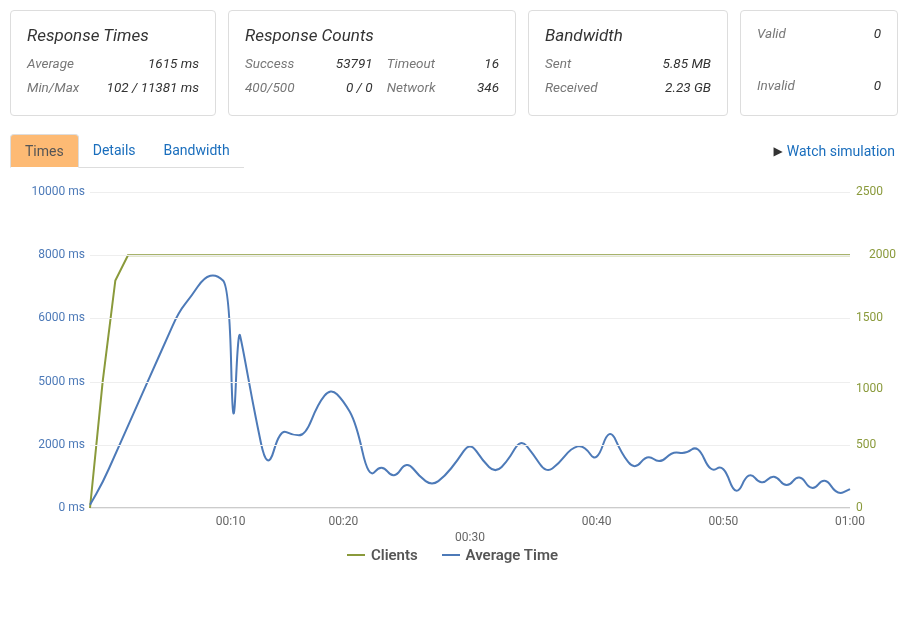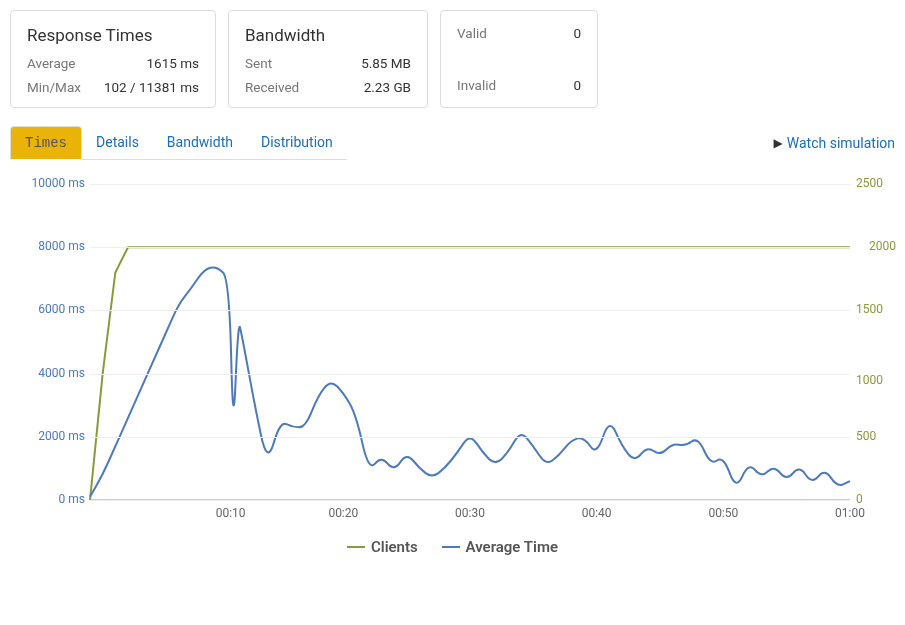--- a/index.html
+++ b/index.html
@@ -13,22 +13,23 @@
   }
   .wrap { padding: 10px; }
   .cards {
     display: flex;
     gap: 12px;
     margin-bottom: 18px;
   }
   .card {
     border: 1px solid #ddd;
     border-radius: 4px;
-    padding: 14px 16px 12px 16px;
+    padding: 14px 16px 20px 16px;
     flex-shrink: 0;
+    font-style: italic;
   }
   .card h3 {
     margin: 0 0 10px 0;
     font-size: 17px;
     font-weight: 400;
     color: #333;
   }
   .kvgrid {
     display: grid;
     font-size: 13.5px;
@@ -61,22 +62,21 @@
     font-size: 14px;
     color: #1a6ebd;
     cursor: pointer;
   }
   .tab.active {
     color: #555;
     border: 1px solid #ddd;
     border-bottom: 1px solid #fff;
     border-radius: 4px 4px 0 0;
     margin-bottom: -1px;
-    background: #eab308;
-    font-family: Liberation Mono, monospace;
+    background: #fdba74;
   }
   .watch {
     color: #1a6ebd;
     cursor: pointer;
     font-size: 14px;
     display: flex;
     align-items: center;
     gap: 4px;
   }
   .watch .play-icon {
@@ -136,20 +136,33 @@
     <div class="card card-rt">
       <h3>Response Times</h3>
       <div class="kvgrid">
         <span class="lbl">Average</span>
         <span class="val">1615 ms</span>
         <span class="lbl">Min/Max</span>
         <span class="val">102 / 11381 ms</span>
       </div>
     </div>
 
+    <div class="card card-rc">
+      <h3>Response Counts</h3>
+      <div class="kvgrid">
+        <span class="lbl">Success</span>
+        <span class="val">53791</span>
+        <span class="lbl">Timeout</span>
+        <span class="val">16</span>
+        <span class="lbl">400/500</span>
+        <span class="val">0 / 0</span>
+        <span class="lbl">Network</span>
+        <span class="val">346</span>
+      </div>
+    </div>
 
     <div class="card card-bw">
       <h3>Bandwidth</h3>
       <div class="kvgrid">
         <span class="lbl">Sent</span>
         <span class="val">5.85 MB</span>
         <span class="lbl">Received</span>
         <span class="val">2.23 GB</span>
       </div>
     </div>
@@ -163,21 +176,20 @@
       </div>
     </div>
 
   </div>
 
   <div class="tabsrow">
     <div class="tabs">
       <div class="tab active">Times</div>
       <div class="tab">Details</div>
       <div class="tab">Bandwidth</div>
-      <div class="tab">Distribution</div>
     </div>
     <div class="watch">
       <span class="play-icon">▶</span>
       <span>Watch simulation</span>
     </div>
   </div>
 
   <div class="chart-area">
     <div class="plot">
       <svg class="lines" viewBox="0 0 760 316" preserveAspectRatio="none">
@@ -188,31 +200,31 @@
         <div class="grid-line" style="top: 252.8px;"></div>
         <div class="grid-line" style="top: 189.6px;"></div>
         <div class="grid-line" style="top: 126.4px;"></div>
         <div class="grid-line" style="top: 63.2px;"></div>
         <div class="grid-line" style="top: 0px;"></div>
       </div>
   <div class="y-left-label" style="top: 318px;">0 ms</div>
       <div class="y-right-label" style="top: 318px;">0</div>
       <div class="y-left-label" style="top: 254.8px;">2000 ms</div>
       <div class="y-right-label" style="top: 254.8px;">500</div>
-      <div class="y-left-label" style="top: 191.6px;">4000 ms</div>
+      <div class="y-left-label" style="top: 191.6px;">5000 ms</div>
       <div class="y-right-label" style="top: 199px;">1000</div>
       <div class="y-left-label" style="top: 128.4px;">6000 ms</div>
       <div class="y-right-label" style="top: 128.4px;">1500</div>
       <div class="y-left-label" style="top: 65.2px;">8000 ms</div>
       <div class="y-right-label" style="top: 65.2px; text-align: right;">2000</div>
       <div class="y-left-label" style="top: 2px;">10000 ms</div>
       <div class="y-right-label" style="top: 2px;">2500</div>
       <div class="x-label" style="left: 206.667px; padding-left: 28px;">00:10</div>
       <div class="x-label" style="left: 333.333px;">00:20</div>
-      <div class="x-label" style="left: 460px;">00:30</div>
+      <div class="x-label" style="left: 460px; margin-top: 16px;">00:30</div>
       <div class="x-label" style="left: 586.667px;">00:40</div>
       <div class="x-label" style="left: 713.333px;">00:50</div>
       <div class="x-label" style="left: 840px;">01:00</div>
     </div>
 
   <div class="legend">
     <span class="item">
         <span class="swatch clients"></span>
         <span>Clients</span>
       </span>

